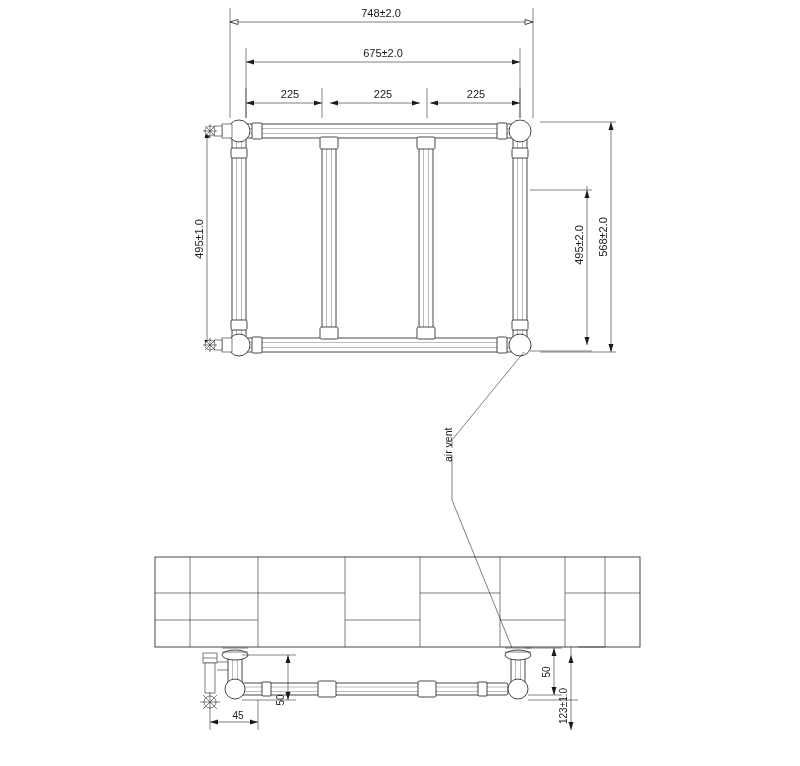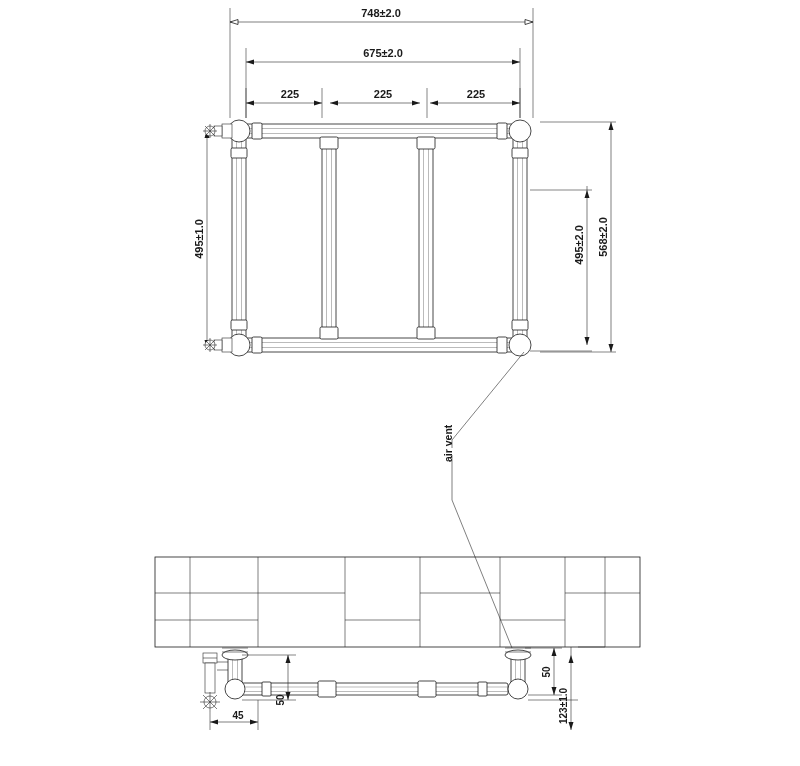--- a/index.html
+++ b/index.html
@@ -9,21 +9,20 @@
   }
   body {
     font-family: "Liberation Sans", sans-serif;
   }
   #sheet {
     position: relative;
     width: 800px;
     height: 766px;
     background: #ffffff;
     overflow: hidden;
-    font-weight: bold;
   }
   #sheet svg {
     position: absolute;
     left: 0;
     top: 0;
   }
   .dimtext {
     font-family: "Liberation Sans", sans-serif;
     font-size: 11px;
     fill: #1a1a1a;

